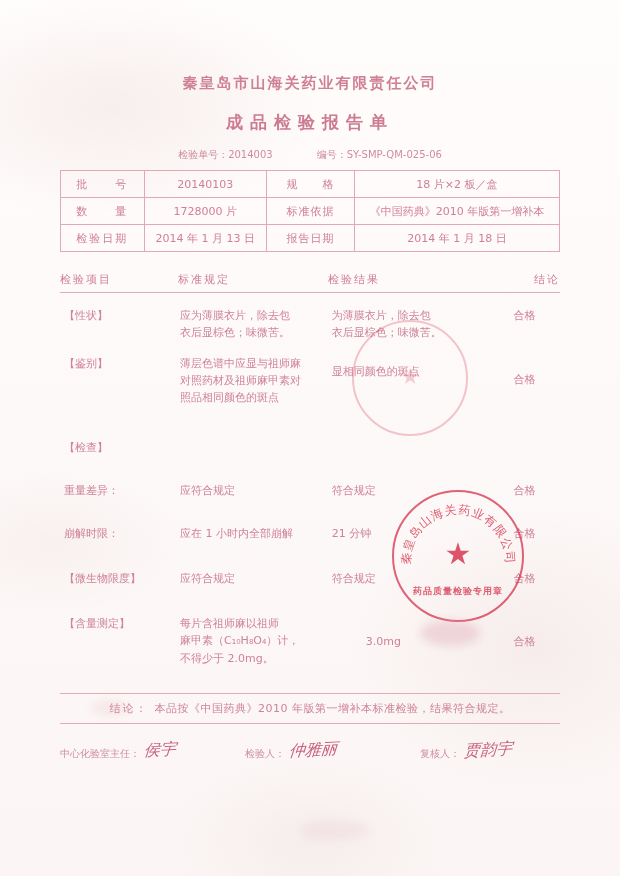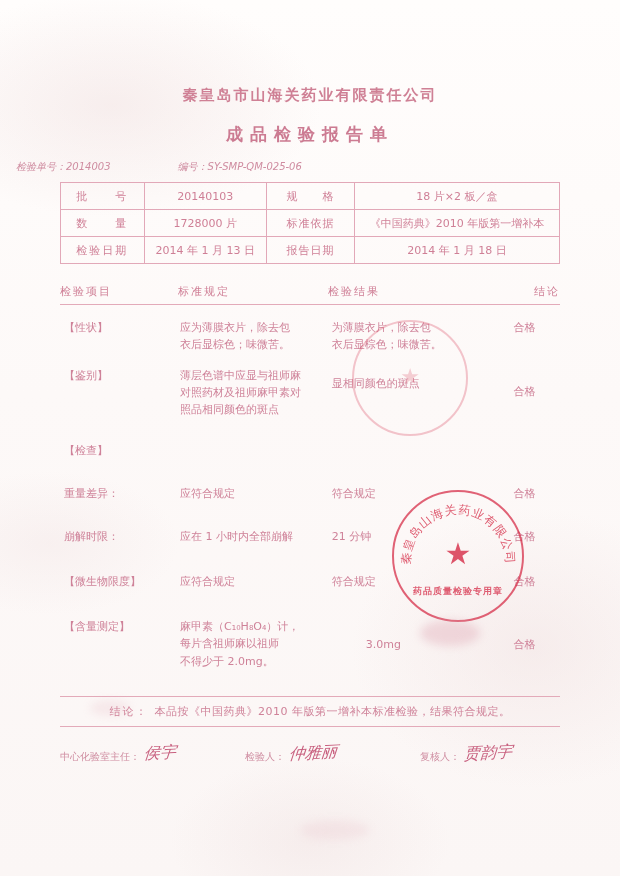--- a/index.html
+++ b/index.html
@@ -23,21 +23,21 @@
       radial-gradient(ellipse 300px 160px at 18% 12%, rgba(230,205,205,0.30), rgba(255,255,255,0) 70%),
       radial-gradient(ellipse 260px 200px at 86% 74%, rgba(235,215,215,0.35), rgba(255,255,255,0) 70%),
       radial-gradient(ellipse 200px 120px at 50% 96%, rgba(232,212,212,0.28), rgba(255,255,255,0) 70%),
       radial-gradient(ellipse 180px 100px at 8% 62%, rgba(238,222,222,0.30), rgba(255,255,255,0) 72%),
       linear-gradient(180deg, #fffdfc 0%, #fdf9f8 45%, #fbf6f5 100%);
     pointer-events: none;
   }
   .sheet {
     position: absolute;
     inset: 0;
-    padding: 16px;
+    padding: 4px;
   }
 
   .doc-head {
     text-align: center;
     padding-top: 70px;
   }
   .company {
     font-size: 15px;
     font-weight: bold;
     letter-spacing: 2px;
@@ -46,25 +46,25 @@
   .report-title {
     font-size: 17px;
     font-weight: bold;
     letter-spacing: 7px;
     margin-top: 18px;
     color: #cc7b92;
   }
 
   .meta-row {
     display: flex;
-    gap: 67px;
+    justify-content: center;
+    gap: 44px;
     margin-top: 14px;
     font-size: 10px;
     color: #cf8ca0;
-    font-style: italic;
   }
   .meta-row .meta-item {
     white-space: nowrap;
   }
 
   table.info {
     width: 500px;
     margin: 8px auto 0 auto;
     border-collapse: collapse;
     font-size: 11px;
@@ -293,21 +293,21 @@
         <span class="res-line2">薄层色谱中应显与祖师麻</span>
         <span class="res-line2">对照药材及祖师麻甲素对</span>
         <span class="res-line2">照品相同颜色的斑点</span>
       </div>
       <div class="c3">
         <span class="res-line2" style="margin-top:8px;display:block;">显相同颜色的斑点</span>
       </div>
       <div class="c4" style="padding-top:16px;">合格</div>
     </div>
 
-    <div class="item-row" style="margin-top:24px;">
+    <div class="item-row" style="margin-top:33px;">
       <div class="c1">【检查】</div>
       <div class="c2"></div>
       <div class="c3"></div>
       <div class="c4"></div>
     </div>
 
     <div class="item-row" style="margin-top:26px;">
       <div class="c1">重量差异：</div>
       <div class="c2">应符合规定</div>
       <div class="c3">符合规定</div>
@@ -324,22 +324,22 @@
     <div class="item-row" style="margin-top:28px;">
       <div class="c1">【微生物限度】</div>
       <div class="c2">应符合规定</div>
       <div class="c3">符合规定</div>
       <div class="c4">合格</div>
     </div>
 
     <div class="item-row" style="margin-top:28px;">
       <div class="c1">【含量测定】</div>
       <div class="c2">
+        <span class="res-line2">每片含祖师麻以祖师</span>
         <span class="res-line2">麻甲素（C₁₀H₈O₄）计，</span>
-        <span class="res-line2">每片含祖师麻以祖师</span>
         <span class="res-line2">不得少于 2.0mg。</span>
       </div>
       <div class="c3">
         <span class="res-line2" style="margin-top:18px;display:block;padding-left:34px;">3.0mg</span>
       </div>
       <div class="c4" style="padding-top:18px;">合格</div>
     </div>
   </div>
 
   <div class="concl-rule"></div>

